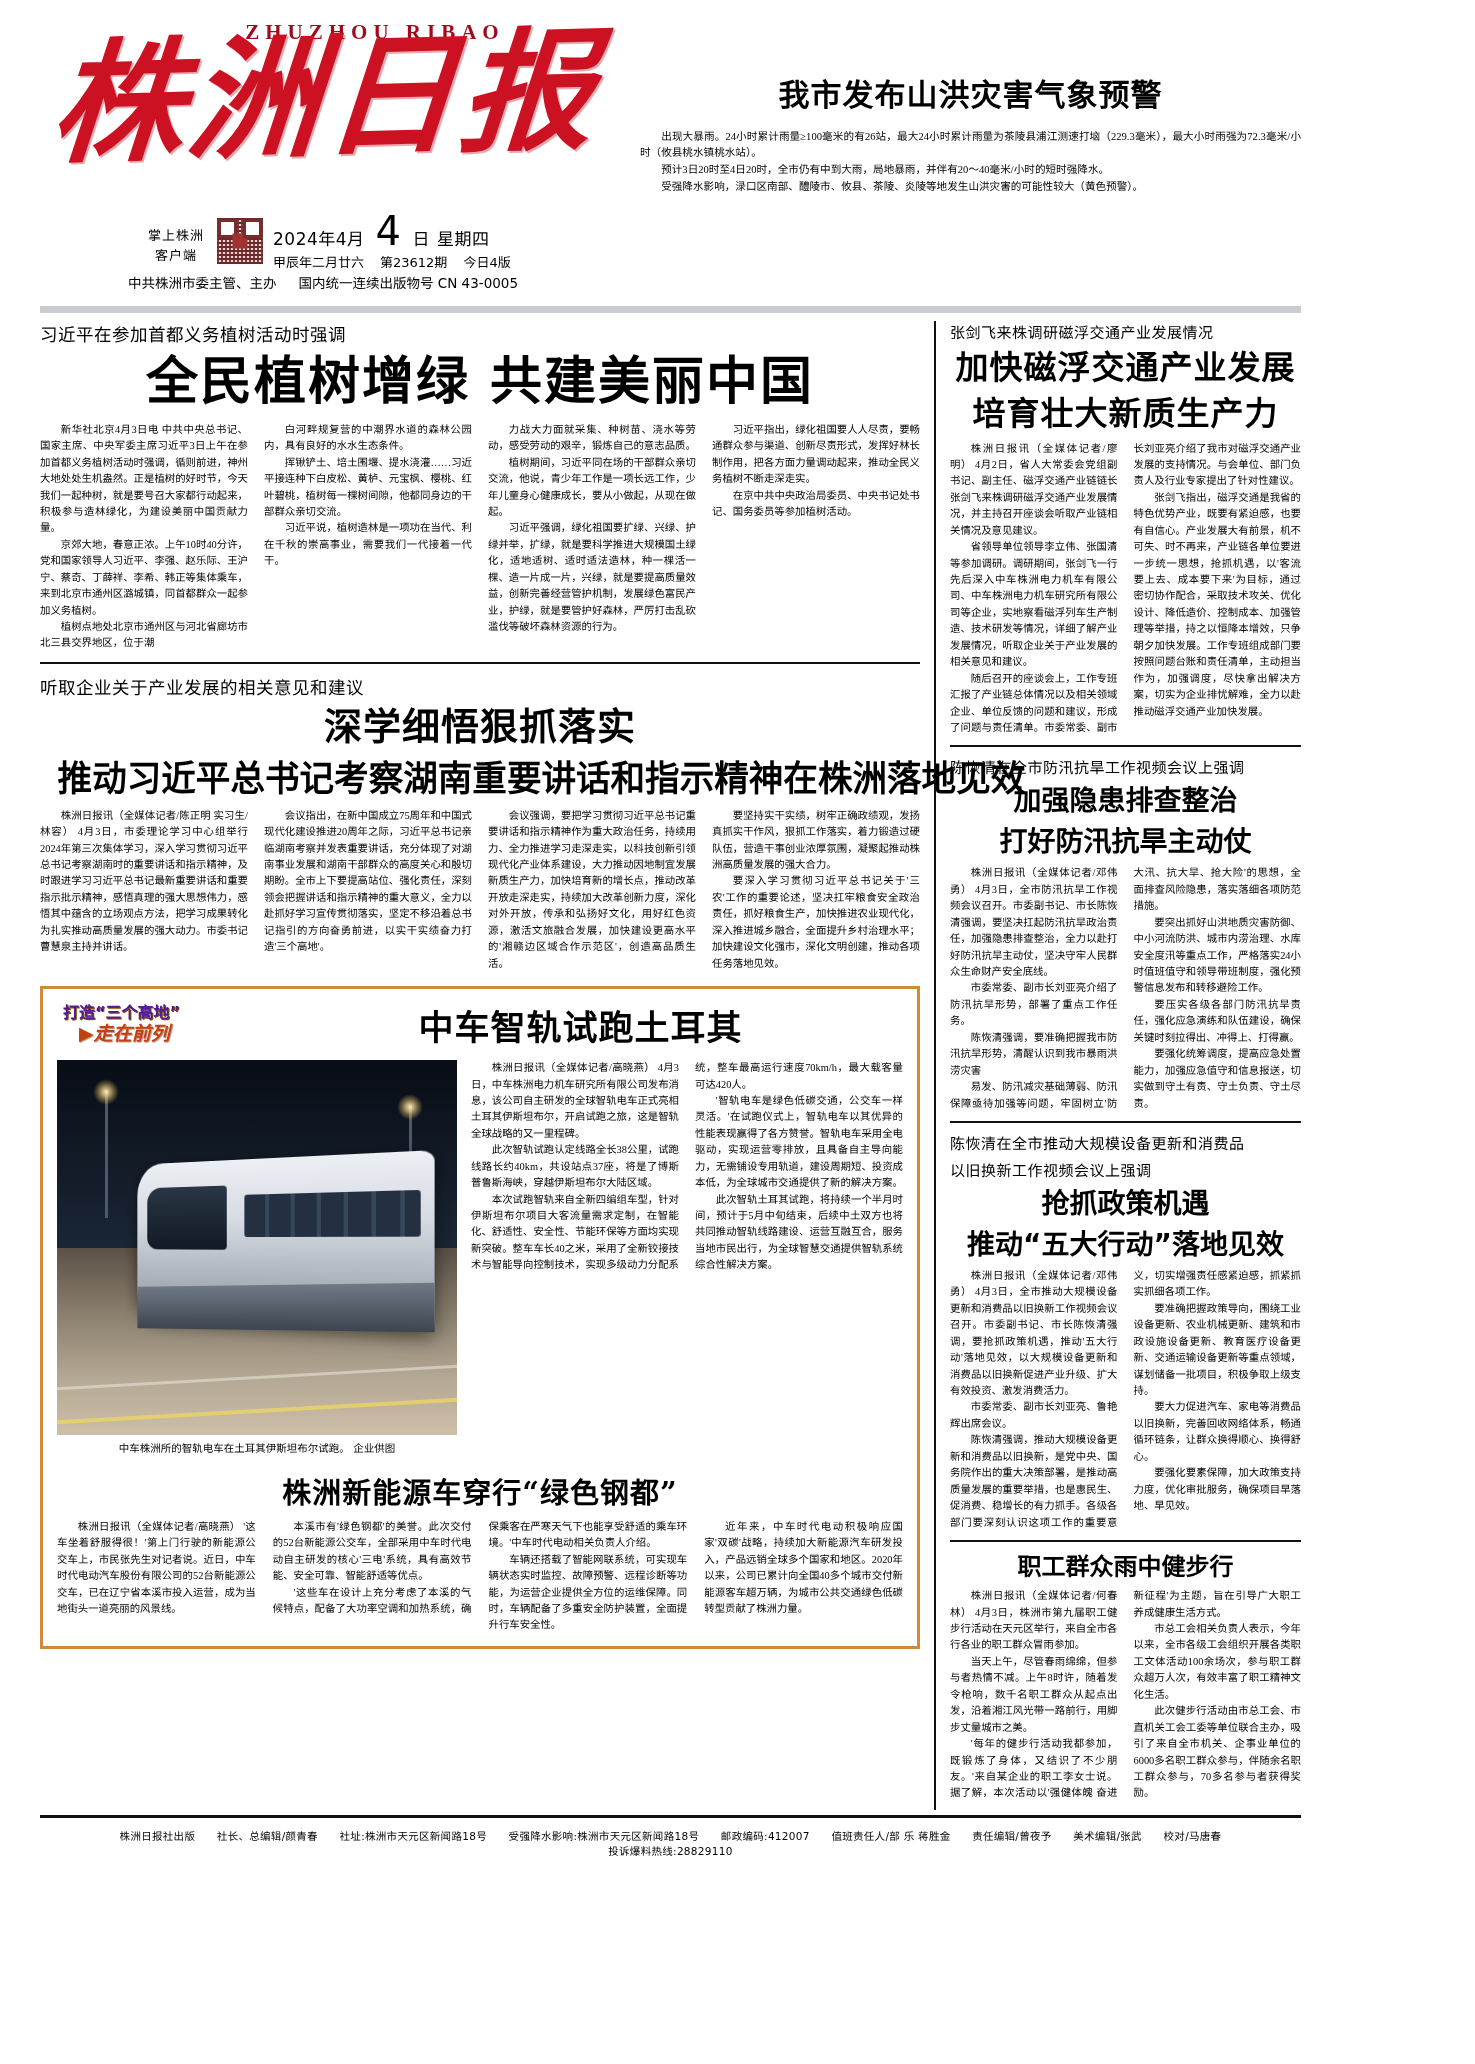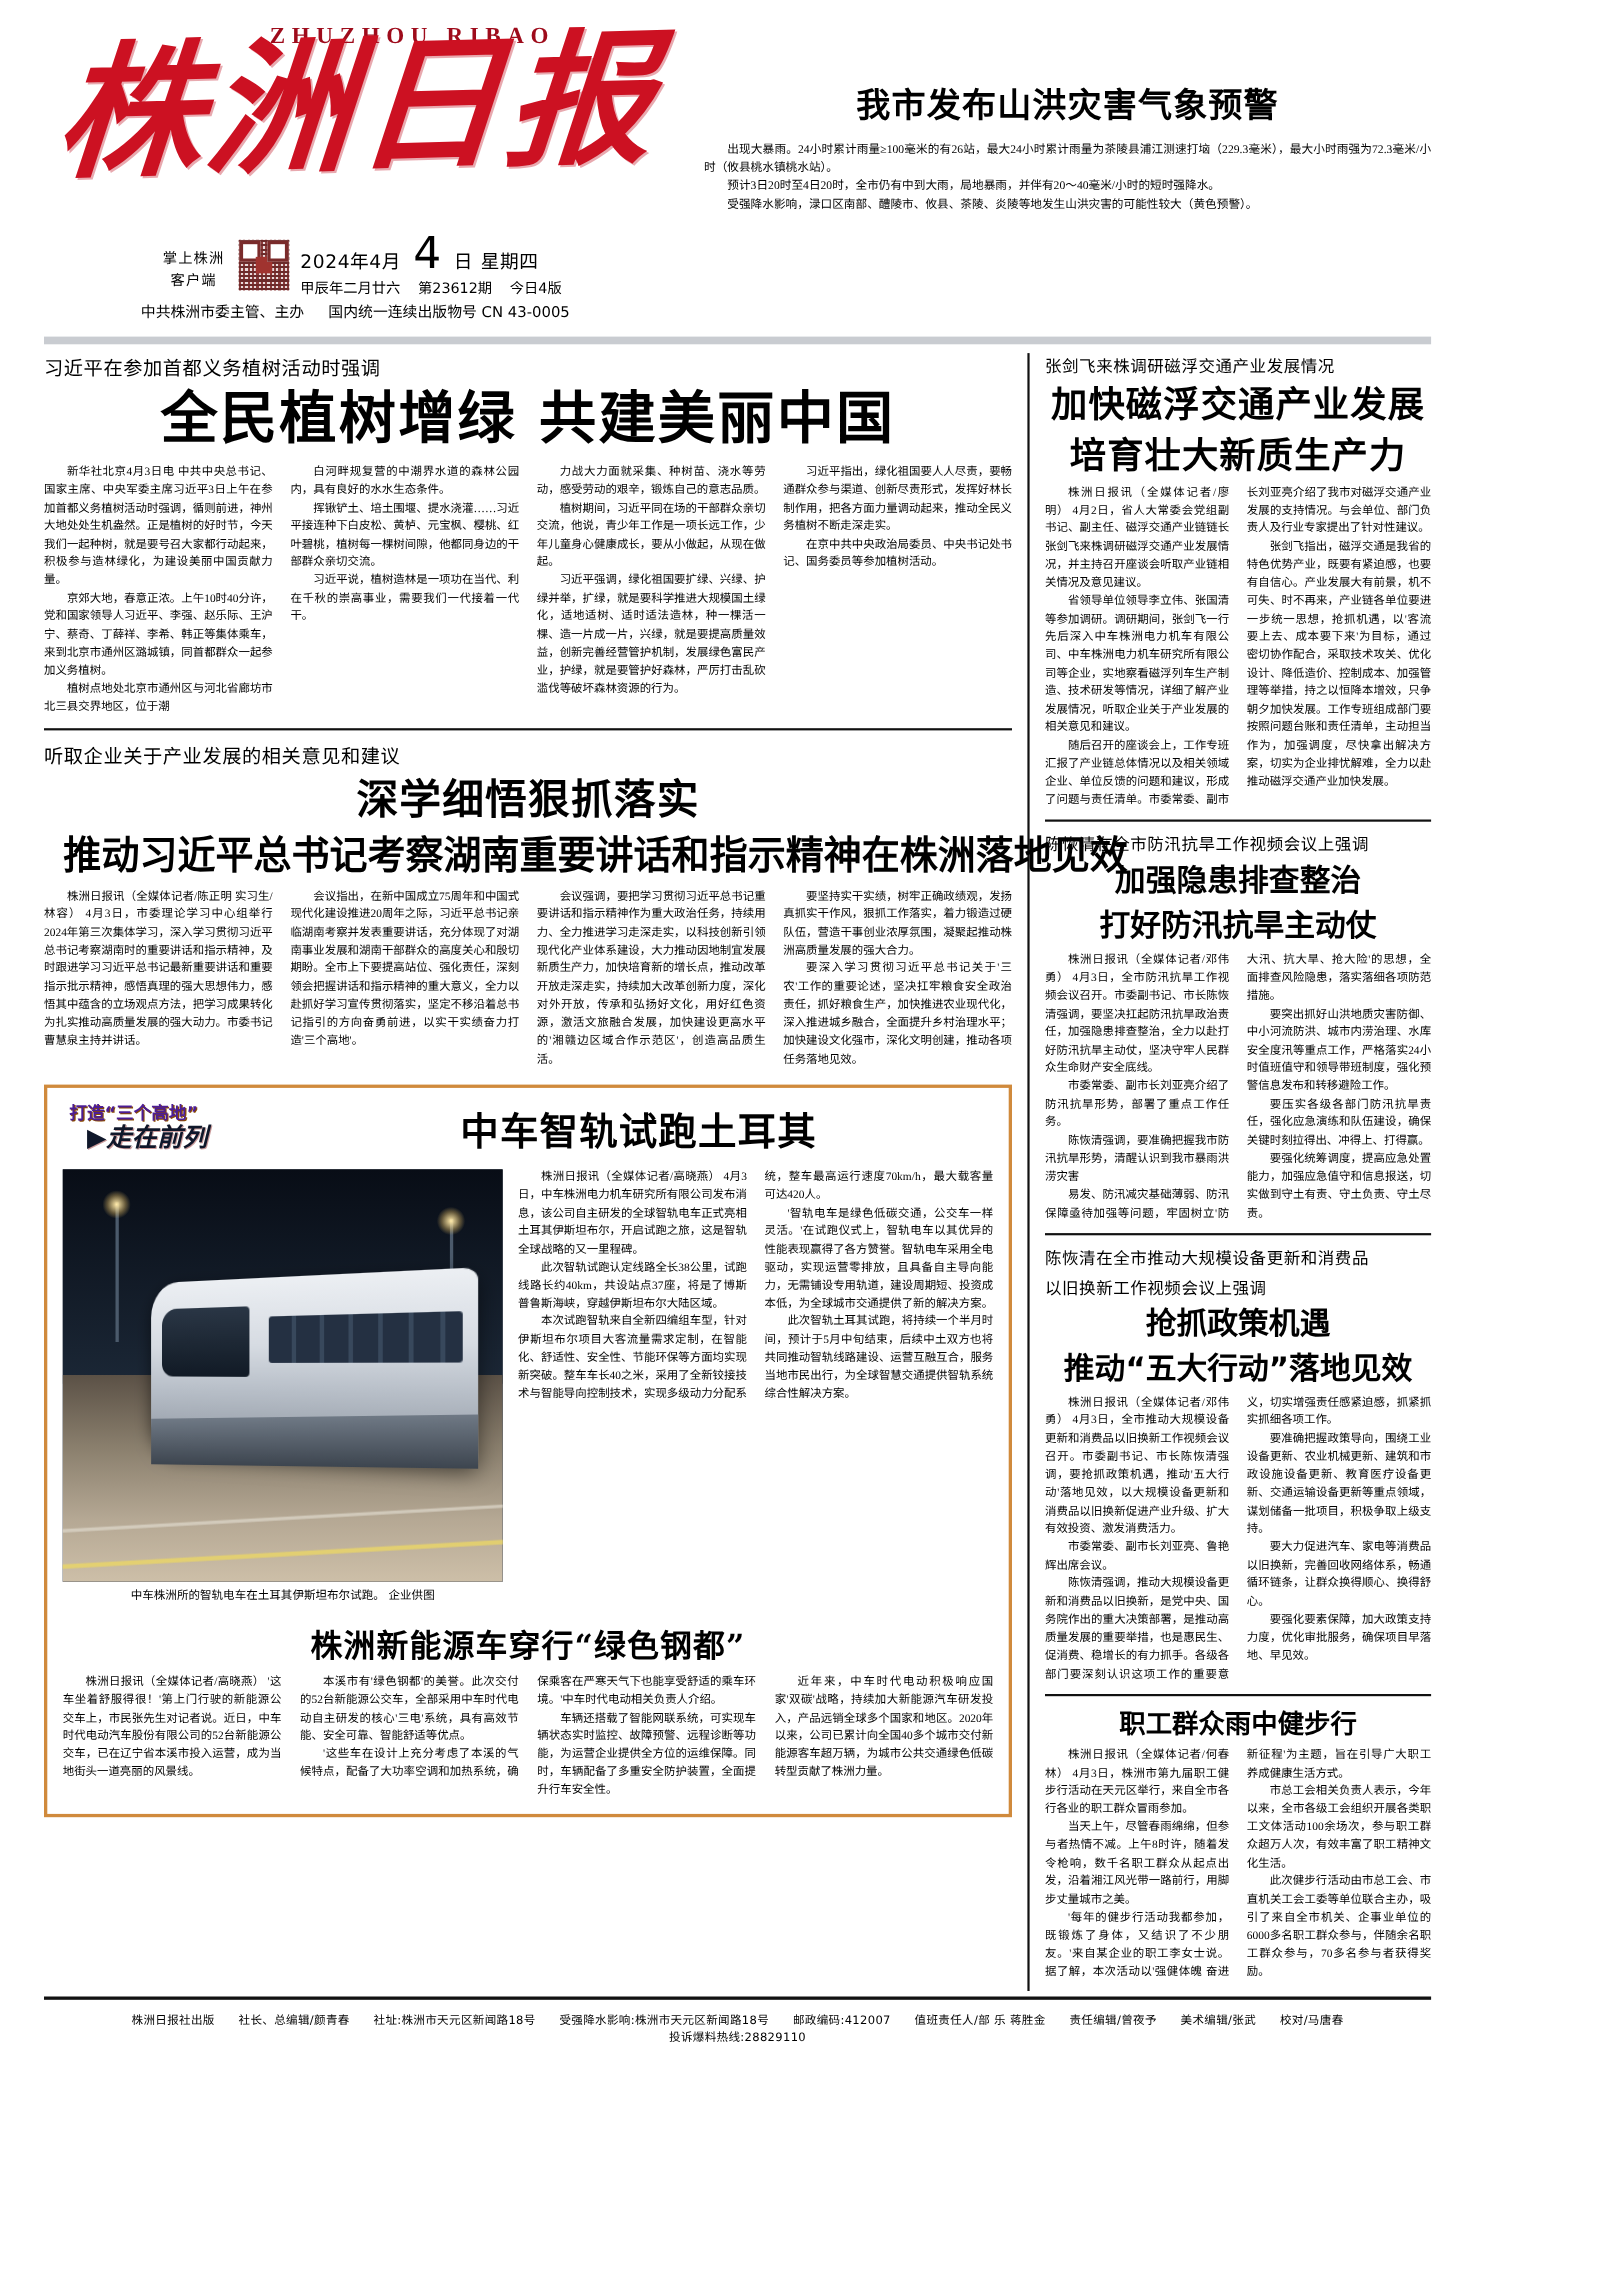--- a/index.html
+++ b/index.html
@@ -143,21 +143,21 @@
   .feature-head { display:flex; align-items:center; gap:16px; }
   .badge {
     flex:0 0 auto; width:185px; padding:4px 6px;
     font-family:"DejaVu Sans", sans-serif; line-height:1.15;
   }
   .badge-l1 {
     font-size:16px; font-weight:bold; color:#4c1d95;
     text-shadow:1px 1px 0 #8a4a00; letter-spacing:0px; white-space:nowrap;
   }
   .badge-l2 {
-    font-size:23px; font-weight:bold; color:#0f172a; font-style:italic;
+    font-size:19px; font-weight:bold; color:#c2410c; font-style:italic;
     margin-left:16px; margin-top:1px; white-space:nowrap;
     text-shadow:1px 1px 0 rgba(120,0,0,.4);
   }
   .feature-title {
     flex:1; text-align:center; font-size:35px; font-weight:bold;
     font-family:"DejaVu Sans", sans-serif; letter-spacing:1px;
   }
   .feature-body { display:flex; gap:14px; margin-top:10px; }
 
   

